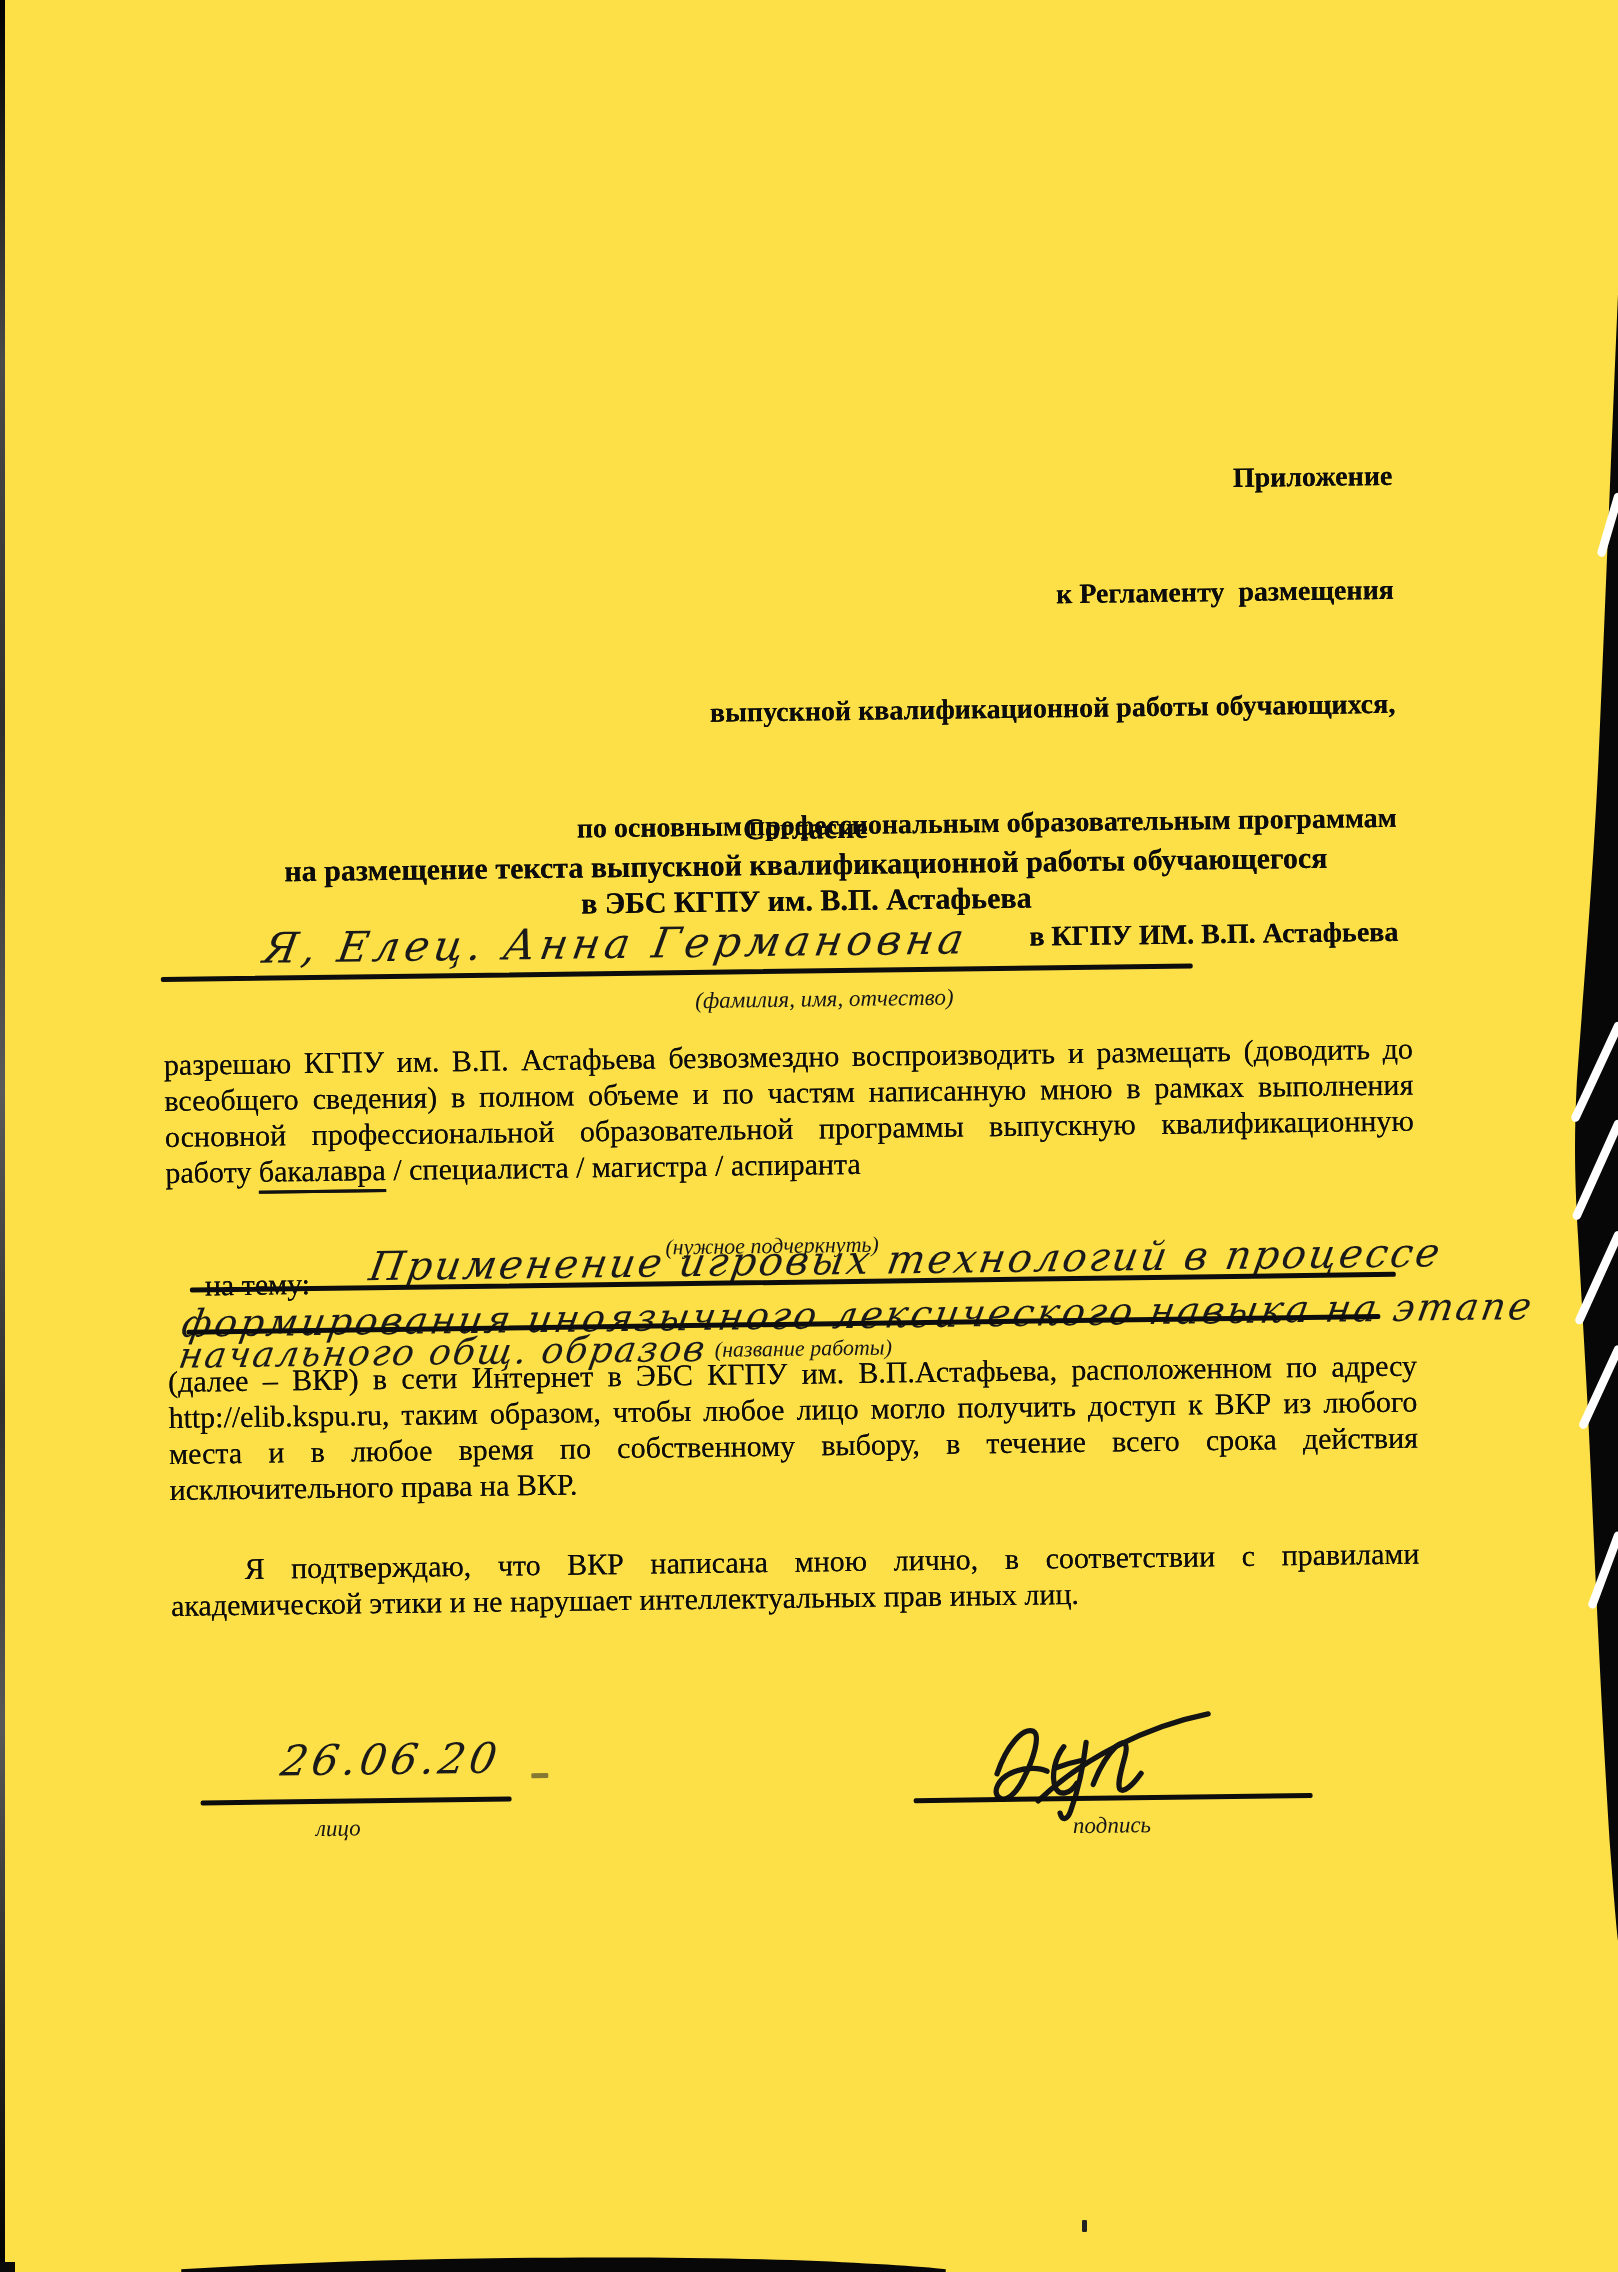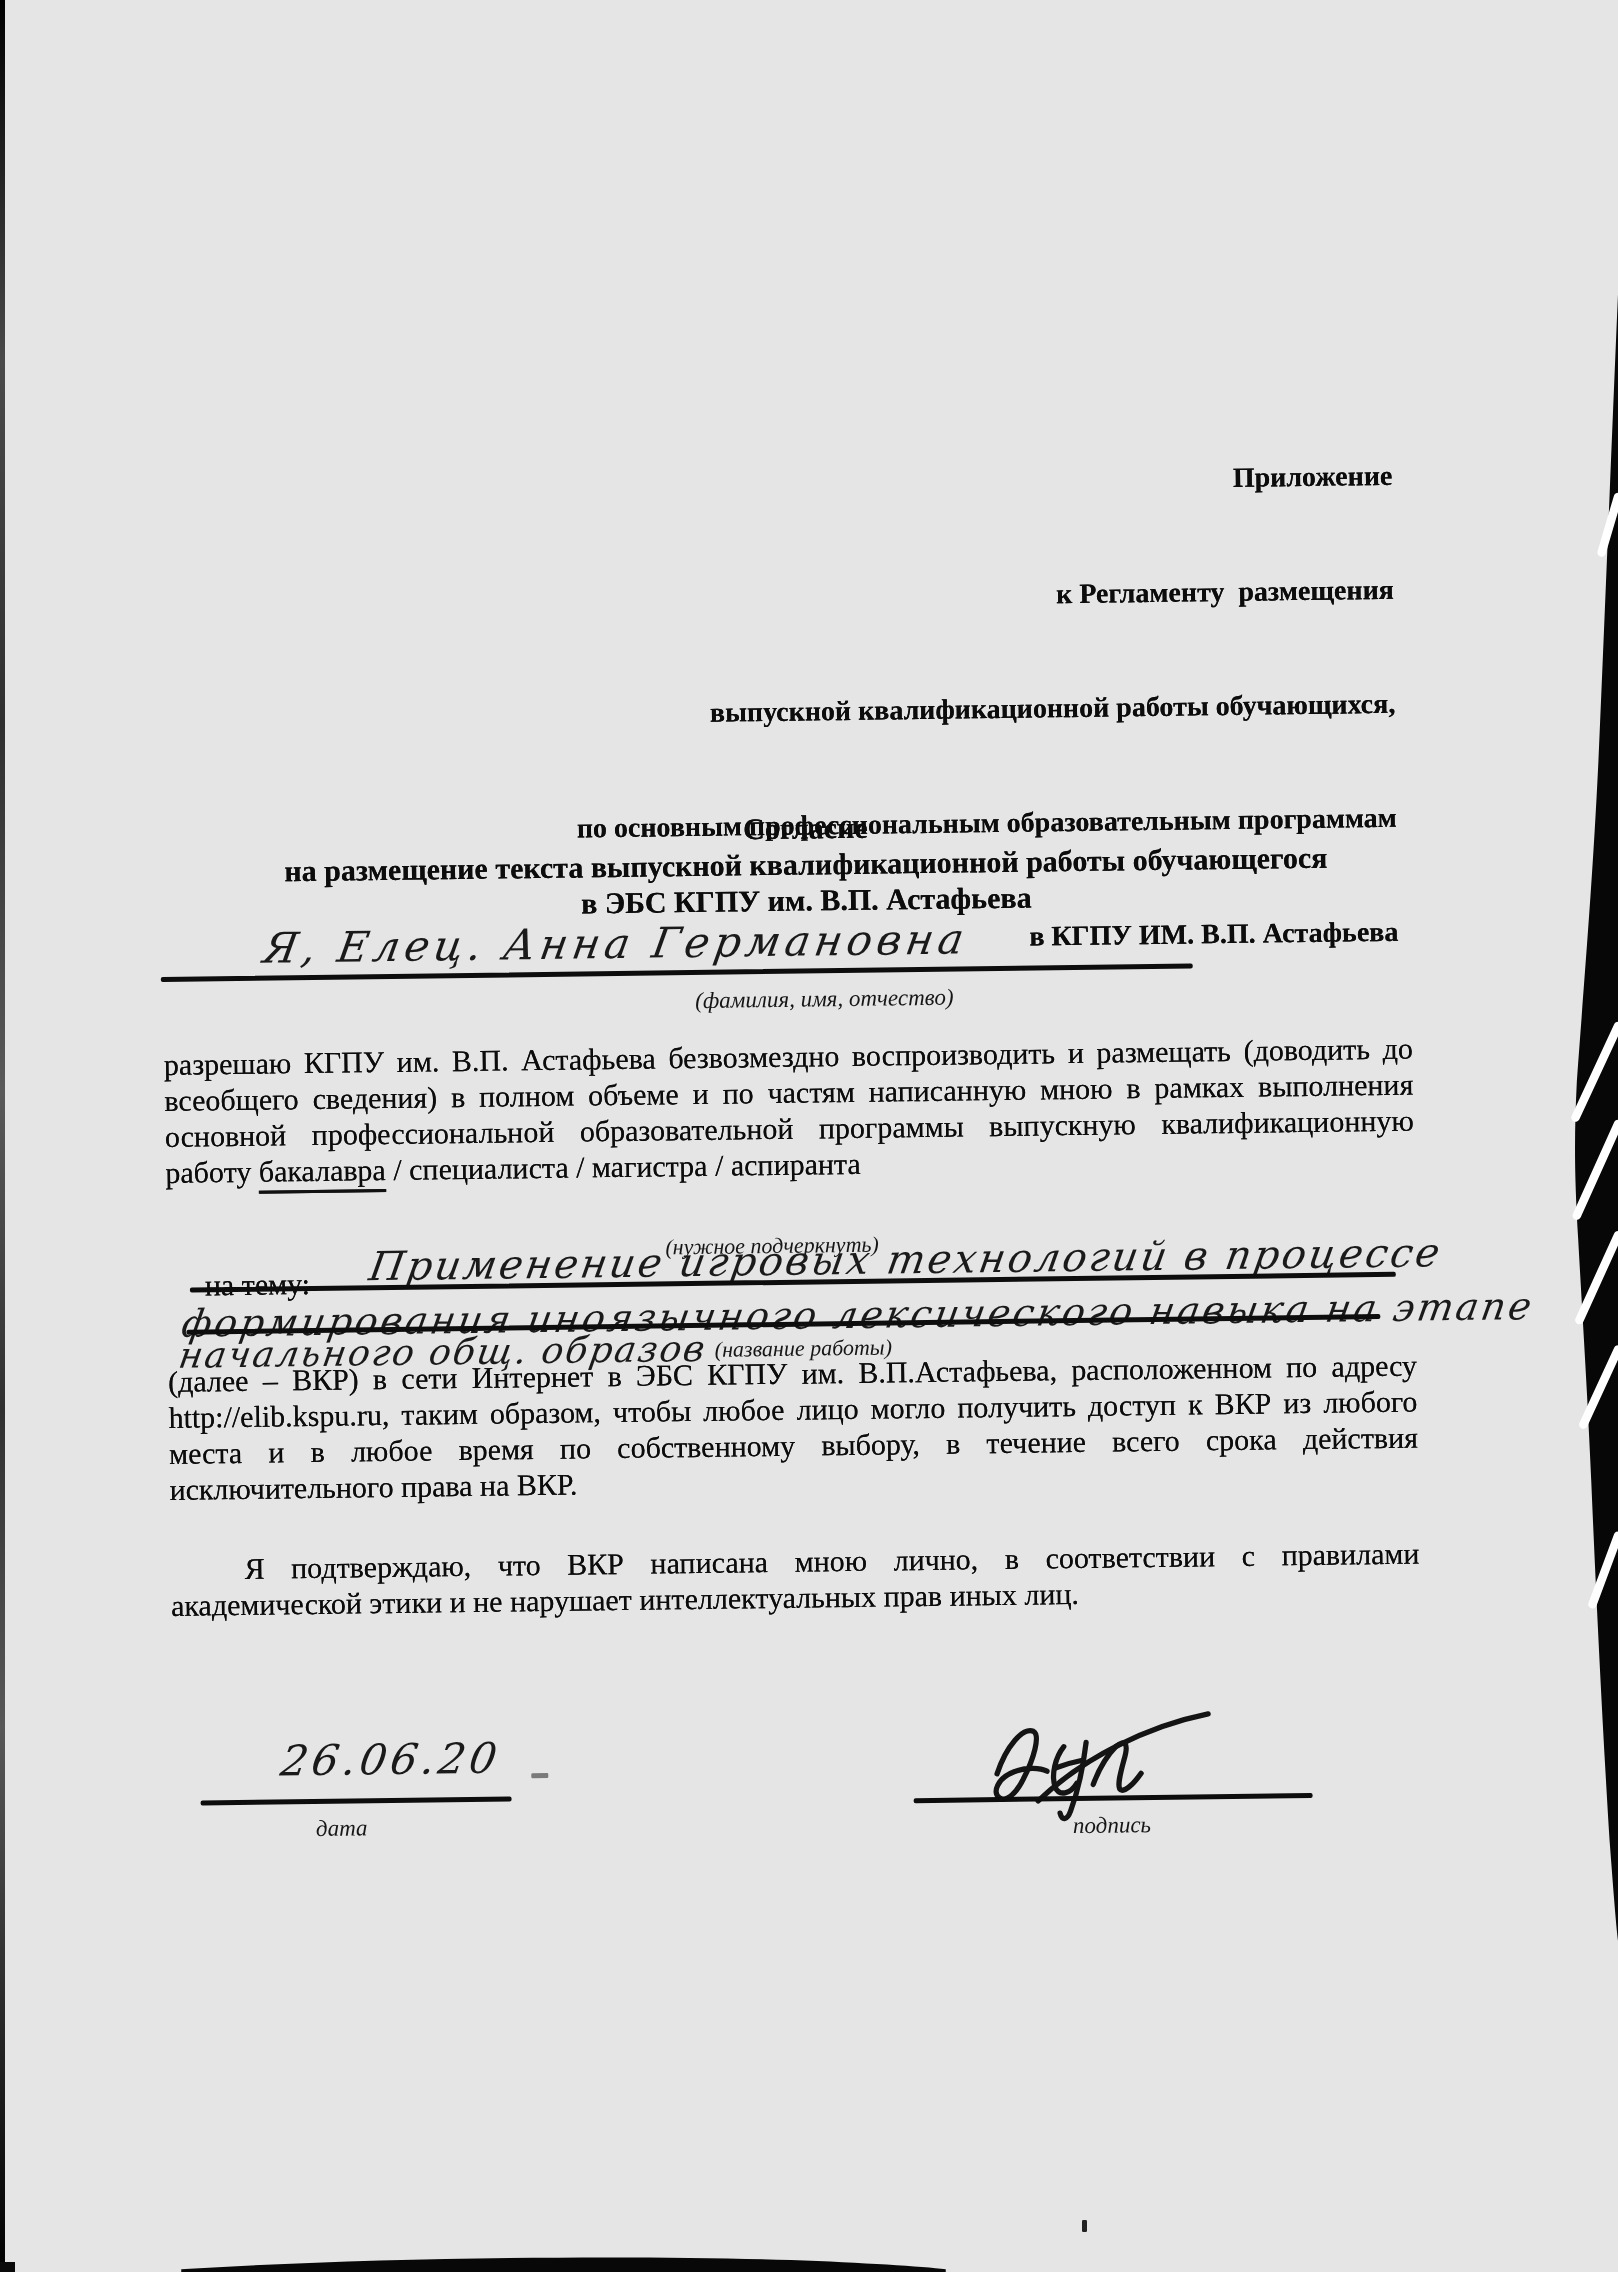--- a/index.html
+++ b/index.html
@@ -3,21 +3,21 @@
 <meta charset="utf-8">
 <style>
   html, body {
     margin: 0; padding: 0;
     width: 1618px; height: 2273px;
     background: #ffffff;
     overflow: hidden;
     font-family: "Liberation Serif", serif;
     color: #101010;
   }
-  #page { position: absolute; inset: 0; background: #e5e5e5; }
+  #page { position: absolute; inset: 0; background: #fde047; }
 
   
   #content {
     position: absolute; inset: 0;
     transform: rotate(-0.75deg);
     transform-origin: 0 0;
   }
 
   .printed {
     text-shadow: 0 0 0.5px rgba(0,0,0,.85);
@@ -130,21 +130,21 @@
     <div class="rule" style="left:169px; top:1332px; width:1194px; height:5.3px;"></div>
     <div class="hw" style="left:158px; top:1337px; font-size:36px; letter-spacing:2px;">начального общ. образов</div>
     <div class="cap" style="left:697px; top:1346px; font-size:22px;">(название работы)</div>
 
     <p class="para printed" style="top:1366px; margin:0;">(далее – ВКР) в сети Интернет в ЭБС КГПУ им. В.П.Астафьева, расположенном по адресу http://elib.kspu.ru, таким образом, чтобы любое лицо могло получить доступ к ВКР из любого места и в любое время по собственному выбору, в течение всего срока действия исключительного права на ВКР.</p>
 
     <p class="para printed" style="top:1554px; margin:0; text-indent:74px;">Я подтверждаю, что ВКР написана мною лично, в соответствии с правилами академической этики и не нарушает интеллектуальных прав иных лиц.</p>
 
     <div class="hw" style="left:254px; top:1740px; font-size:42px; letter-spacing:4px;">26.06.20</div>
     <div class="rule" style="left:177px; top:1803px; width:311px; height:4.6px;"></div>
-    <div class="cap" style="left:292px; top:1820px;">дата</div>
+    <div class="cap" style="left:292px; top:1820px;">лицо</div>
     <div class="speck" style="left:508px; top:1780px; width:17px; height:4.6px; opacity:.55;"></div>
 
     <svg style="position:absolute; left:954px; top:1722px;" width="250" height="119" viewBox="0 0 380 180">
       <g fill="none" stroke="#141414" stroke-width="8" stroke-linecap="round">
         <path d="M30,98 C45,55 70,28 86,34 C97,40 86,76 70,106 C60,126 45,141 34,135 C21,127 31,104 56,95 C76,88 96,90 106,95"></path>
         <path d="M132,58 C119,74 112,100 118,119 C124,134 141,130 151,114"></path>
         <path d="M120,90 C136,84 149,81 160,79"></path>
         <path d="M166,52 C161,90 151,130 141,156 C136,169 128,172 125,159"></path>
         <path d="M176,116 C186,90 201,69 211,59 C226,47 231,55 223,80 C217,101 213,116 216,123 C221,131 236,118 249,100"></path>
         <path d="M92,140 C162,74 262,28 352,11"></path>

